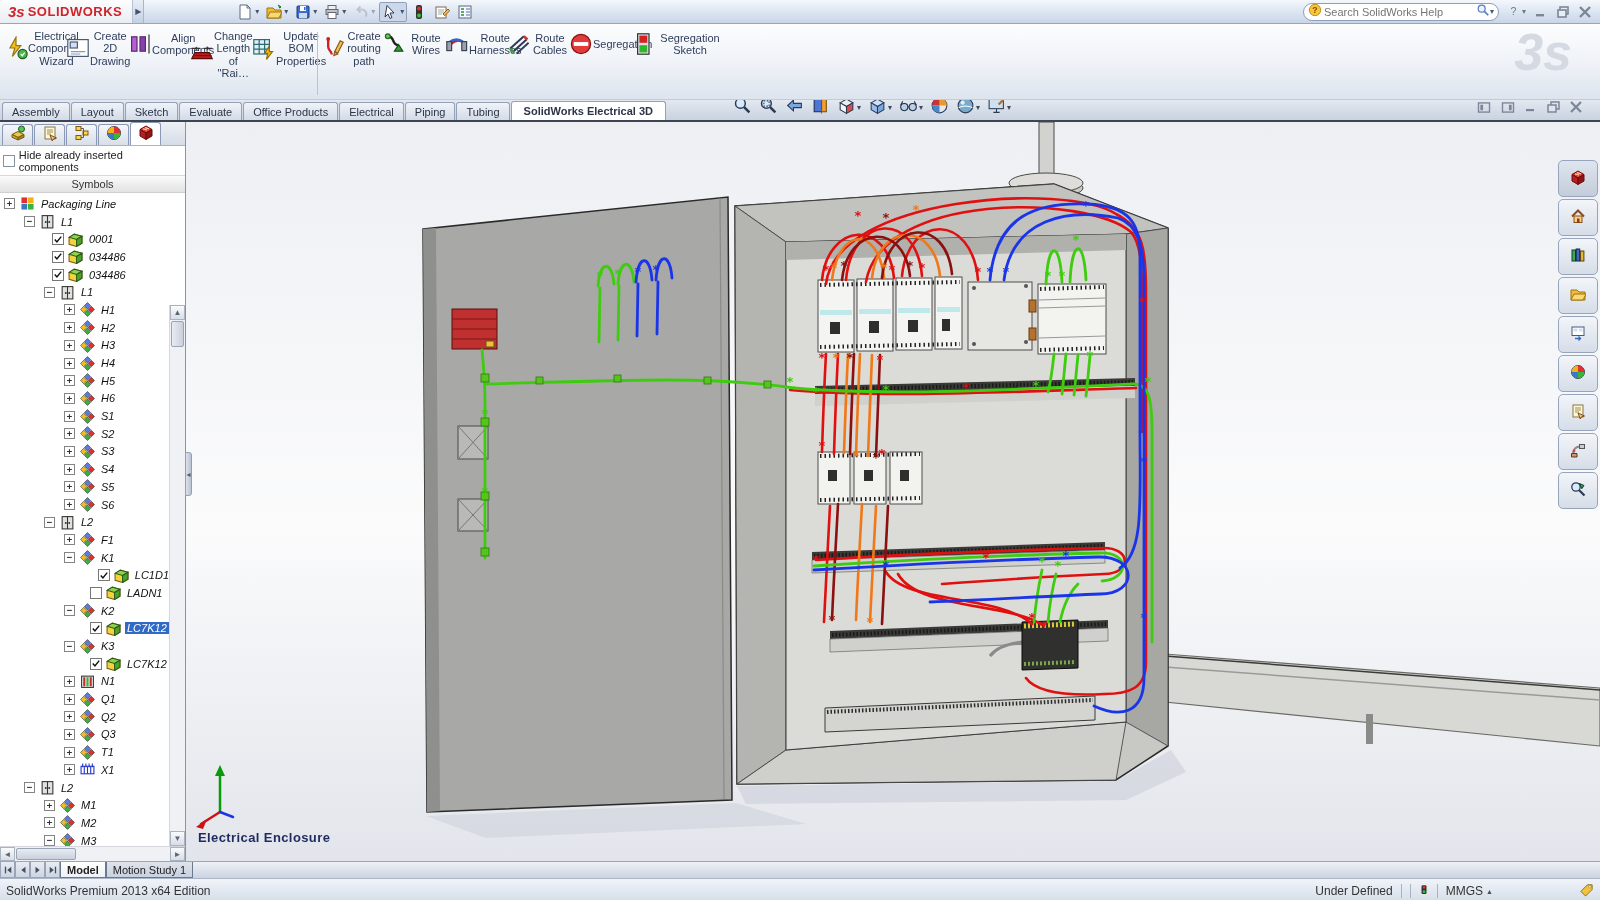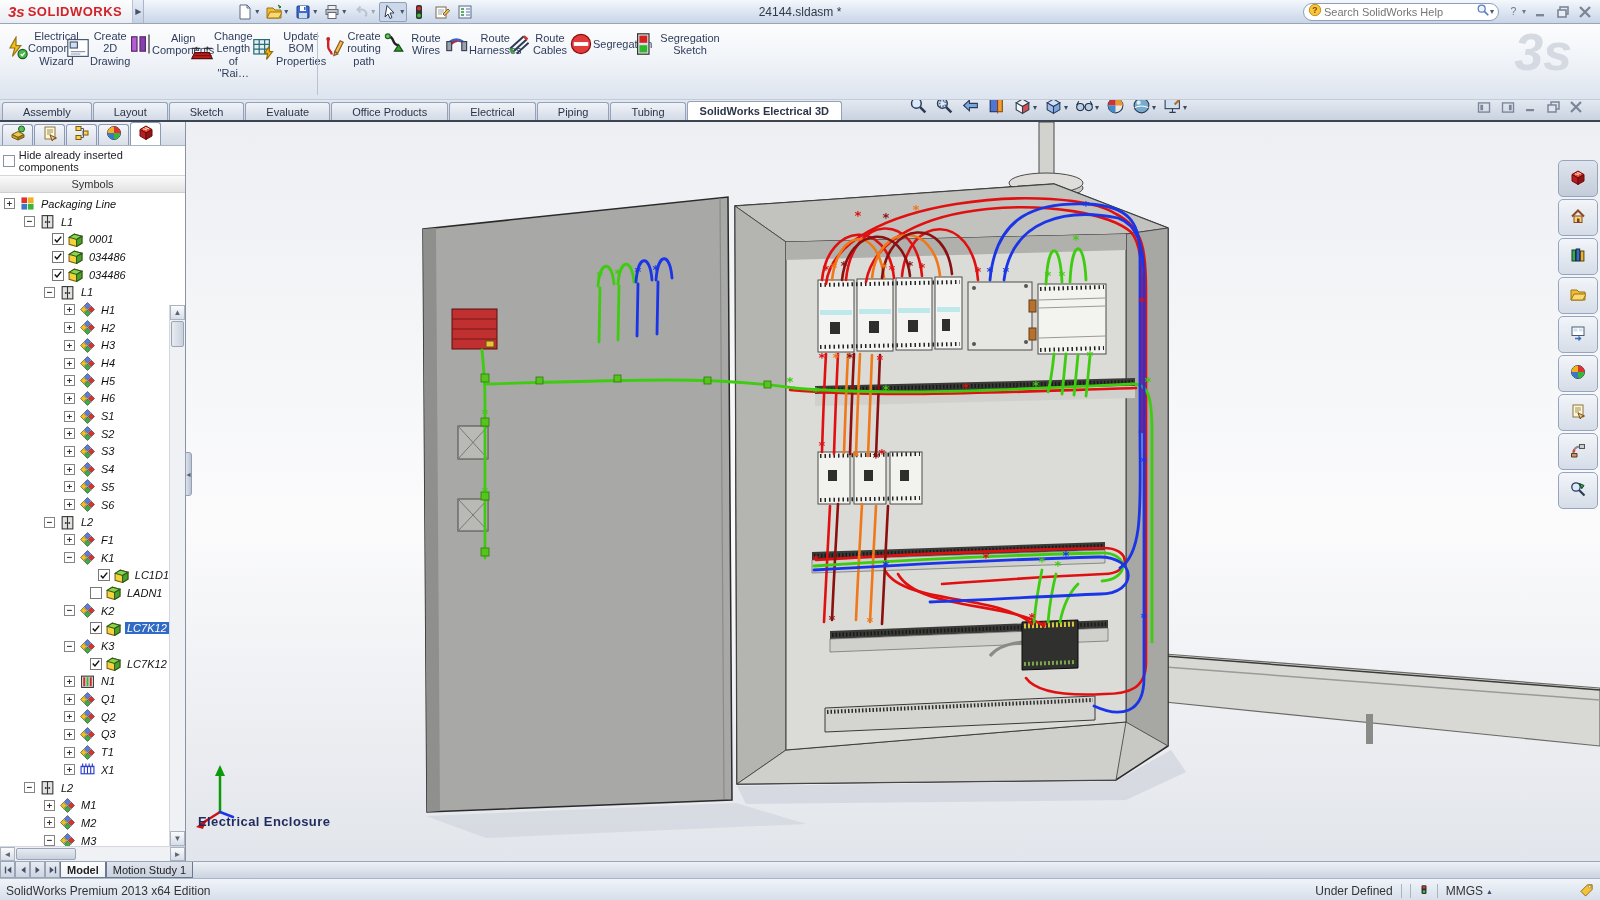--- a/index.html
+++ b/index.html
@@ -29,21 +29,21 @@
   #ribbon{height:76px;background:linear-gradient(#fdfdfe,#eef2f7 55%,#dde4ee);display:flex;align-items:flex-start;padding:4px 4px 0 4px;position:relative;border-bottom:1px solid #c2cbd9;}
   .rbtn{width:62px;display:flex;align-items:center;text-align:center;
     font-size:11px;line-height:1.12;color:#2f3d5c;padding-top:2px;}
   .rbtn.wide{width:94px;}
   .rbtn .ricon{height:26px;display:flex;align-items:flex-end;justify-content:center;margin-bottom:2px;}
   .rsep{width:1px;align-self:stretch;background:#b9c3d3;margin:4px 3px;}
   #watermark{position:absolute;right:28px;top:2px;font-size:52px;font-weight:bold;font-style:italic;color:#d4d9e2;line-height:1;pointer-events:none;}
 
   
   #tabrow{height:22px;background:linear-gradient(#e3e9f1,#c9d2e0);display:flex;align-items:flex-end;border-bottom:2px solid #3d4452;padding-left:2px;}
-  .ctab{font-size:11px;color:#2b3548;padding:3px 20px 2px;border:1px solid #94a1b6;border-bottom:none;
+  .ctab{font-size:11px;color:#2b3548;padding:3px 9px 2px;border:1px solid #94a1b6;border-bottom:none;
     border-radius:3px 3px 0 0;background:linear-gradient(#f0f3f8,#d3dbe7);margin-right:1px;white-space:nowrap;}
   .ctab.active{background:#fff;font-weight:bold;padding:3px 12px 3px;}
   #headsup{display:flex;align-items:center;gap:7px;margin-left:66px;margin-bottom:1px;}
   .hbtn{display:flex;align-items:center;}
   .hbtn .caret{font-size:8px;color:#3d495f;margin-left:1px;}
   #docwin{margin-left:auto;display:flex;align-items:center;gap:10px;padding:0 18px 3px 0;color:#7c8698;}
 
   
   #main{display:flex;height:739px;position:relative;}
 
@@ -70,21 +70,21 @@
   #vtrack{flex:1;}
   #hscroll{height:15px;background:#f0f1f4;border-top:1px solid #d4d7dd;display:flex;align-items:stretch;}
   #hthumb{width:60px;margin:1px;background:linear-gradient(#e8ecf2,#c9d1dd);border:1px solid #9aa4b5;border-radius:2px;}
   .sbtn.h{width:15px;height:auto;}
   #htrack{flex:1;}
   #splitter{position:absolute;right:-7px;top:330px;width:7px;height:44px;background:linear-gradient(90deg,#dde2ea,#b9c2d1);border:1px solid #93a0b4;border-radius:0 3px 3px 0;z-index:5;display:flex;align-items:center;justify-content:center;font-size:7px;color:#55617a;}
 
   
   #viewport{flex:1;position:relative;background:linear-gradient(180deg,#edeff3 0%,#f5f6f8 30%,#fbfbfc 55%,#e2e5eb 100%);overflow:hidden;}
   #scene{position:absolute;inset:0;width:100%;height:100%;}
-  #vplabel{position:absolute;left:12px;bottom:32px;font-size:13px;font-weight:bold;color:#1f2a5e;letter-spacing:.4px;}
+  #vplabel{position:absolute;left:12px;bottom:16px;font-size:13px;font-weight:bold;color:#1f2a5e;letter-spacing:.4px;}
 
   
   #taskpane{position:absolute;right:2px;top:38px;display:flex;flex-direction:column;gap:2px;z-index:6;}
   .tpbtn{width:40px;height:37px;border:1px solid #96a5bd;border-radius:5px;
     background:linear-gradient(#f2f5f9,#d6dde8);display:flex;align-items:center;justify-content:center;}
   .tpbtn.active{background:linear-gradient(#dfe5ee,#c3ccd9);}
 
   
   #bottomtabs{height:17px;background:linear-gradient(#eef1f6,#ccd4e1);display:flex;align-items:stretch;border-top:1px solid #9aa7ba;}
   .navbtn{width:15px;display:flex;align-items:center;justify-content:center;background:linear-gradient(#e8ecf2,#cdd5e2);border:1px solid #9aa4b5;border-top:none;}
@@ -187,21 +187,20 @@
       <div class="tb-btn">
         <span>
           <svg viewBox="0 0 16 16" width="16" height="16">
             <rect x="2" y="2" width="12" height="12" fill="#f4f7fb" stroke="#5a6a85"></rect>
             <path d="M4 5h3M4 8h3M4 11h3" stroke="#3a8a3a" stroke-width="1.6"></path>
             <path d="M9 5h4M9 8h4M9 11h4" stroke="#5577aa"></path>
           </svg>
         </span>
       </div>
     </div>
-  <div id="tb-title">24144.sldasm *</div>
   <div id="tb-right">
     <div class="searchbox">
       <span><svg viewBox="0 0 16 16" width="14" height="14">
             <circle cx="8" cy="8" r="6.5" fill="#f7c63d" stroke="#b8860b"></circle>
             <text x="8" y="11.5" text-anchor="middle" font-size="10" font-weight="bold" fill="#8a4a00">?</text>
           </svg></span>
       <input placeholder="Search SolidWorks Help" style="">
       <span><svg viewBox="0 0 16 16" width="14" height="14">
             <circle cx="6.5" cy="6.5" r="4" fill="#eaf2fb" stroke="#5a7bbf" stroke-width="1.4"></circle>
             <path d="M9.5 9.5L14 14" stroke="#5a7bbf" stroke-width="2"></path>

